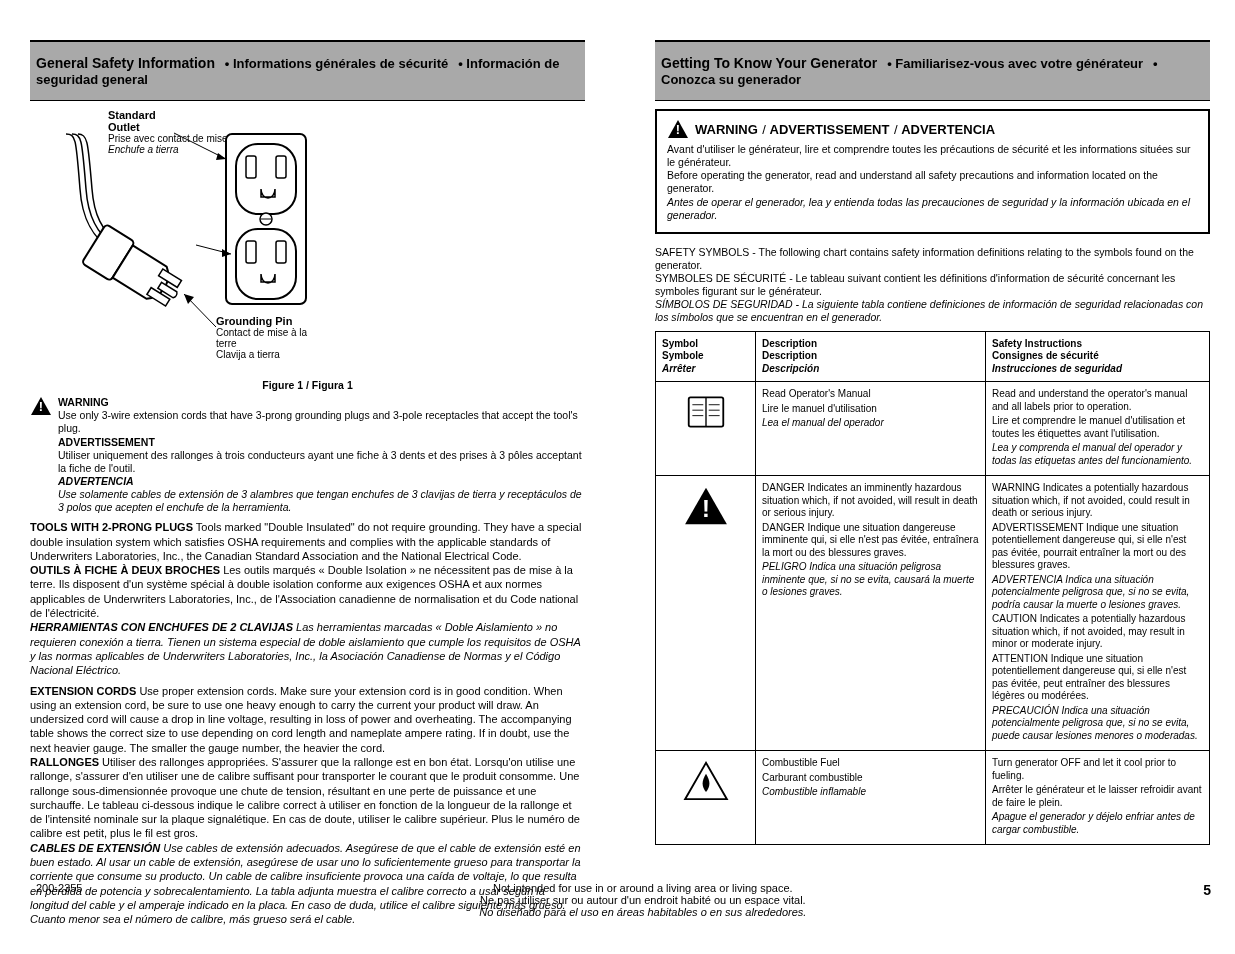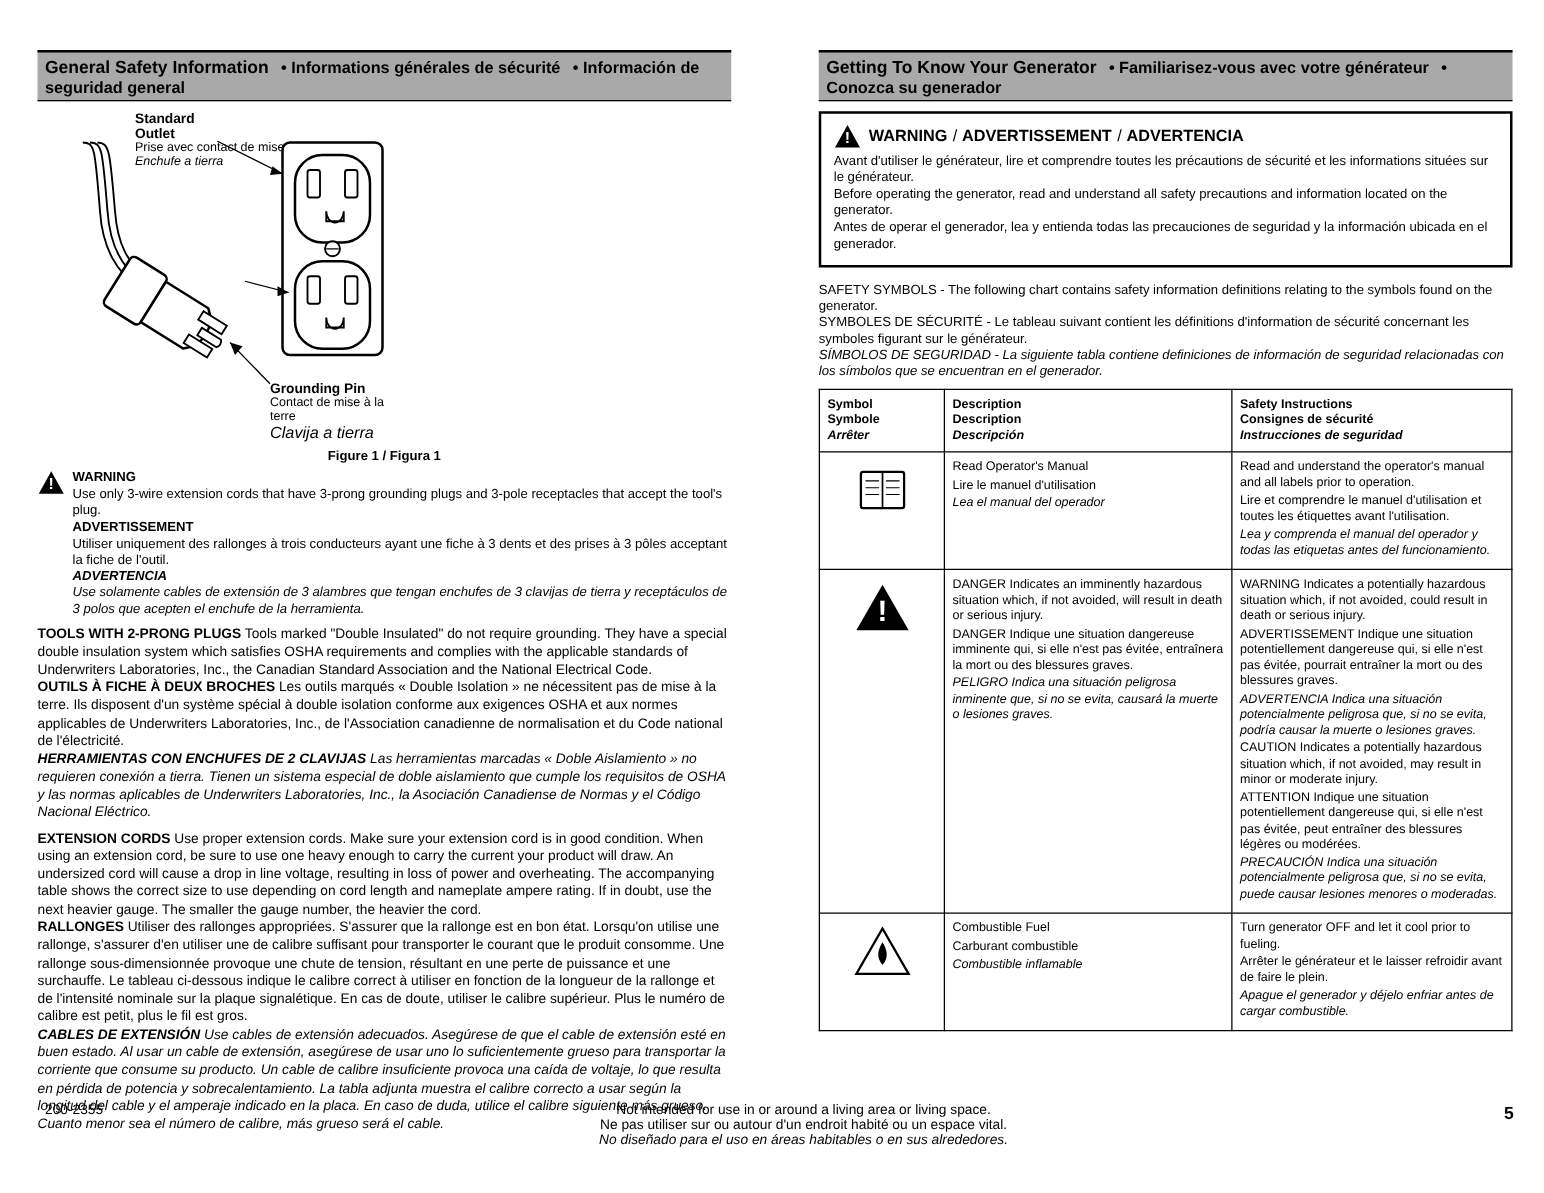--- a/index.html
+++ b/index.html
@@ -17,21 +17,21 @@
     gap: 70px;
   }
   .col {
     width: 555px;
     flex-shrink: 0;
   }
   .section-bar {
     background: #a9a9a9;
     border-top: 2px solid #000;
     border-bottom: 1px solid #000;
-    padding: 3px 6px;
+    padding: 13px 6px;
     font-size: 14px;
     font-weight: bold;
     margin-bottom: 8px;
   }
   .section-bar .sub {
     font-weight: bold;
     font-size: 13px;
     margin-left: 6px;
   }
 
@@ -47,27 +47,27 @@
     position: absolute;
     top: 0;
     left: 42px;
     font-size: 11px;
     line-height: 1.1;
   }
   .outlet-label .fr { font-size: 10px; display: block; }
   .outlet-label .es { font-size: 10px; display: block; font-style: italic; }
   .pin-label {
     position: absolute;
-    top: 216px;
+    top: 206px;
     left: 150px;
     font-size: 11px;
     line-height: 1.1;
   }
   .pin-label .fr { font-size: 10px; display: block; }
-  .pin-label .es { font-size: 13px; display: block; font-style: italic; }
+  .pin-label .es { font-size: 10px; display: block; }
 
   .inline-warn {
     display: flex;
     gap: 6px;
     align-items: flex-start;
     margin-top: 4px;
   }
   .warn-tri-sm {
     width: 22px; height: 20px; flex-shrink: 0;
   }
@@ -243,21 +243,21 @@
           <span class="bold">WARNING</span>
           <span> / </span>
           <span class="bold">ADVERTISSEMENT</span>
           <span> / </span>
           <span class="bold">ADVERTENCIA</span>
         </div>
       </div>
       <div class="body">
         <span>Avant d'utiliser le générateur, lire et comprendre toutes les précautions de sécurité et les informations situées sur le générateur.</span>
         <span>Before operating the generator, read and understand all safety precautions and information located on the generator.</span>
-        <span style="">Antes de operar el generador, lea y entienda todas las precauciones de seguridad y la información ubicada en el generador.</span>
+        <span style="font-style:italic">Antes de operar el generador, lea y entienda todas las precauciones de seguridad y la información ubicada en el generador.</span>
       </div>
     </div>
 
     <div class="small">
       <span style="display:block">SAFETY SYMBOLS - The following chart contains safety information definitions relating to the symbols found on the generator.</span>
       <span style="display:block">SYMBOLES DE SÉCURITÉ - Le tableau suivant contient les définitions d'information de sécurité concernant les symboles figurant sur le générateur.</span>
       <span style="display:block;font-style:italic">SÍMBOLOS DE SEGURIDAD - La siguiente tabla contiene definiciones de información de seguridad relacionadas con los símbolos que se encuentran en el generador.</span>
     </div>
 
     <table class="tbl">

